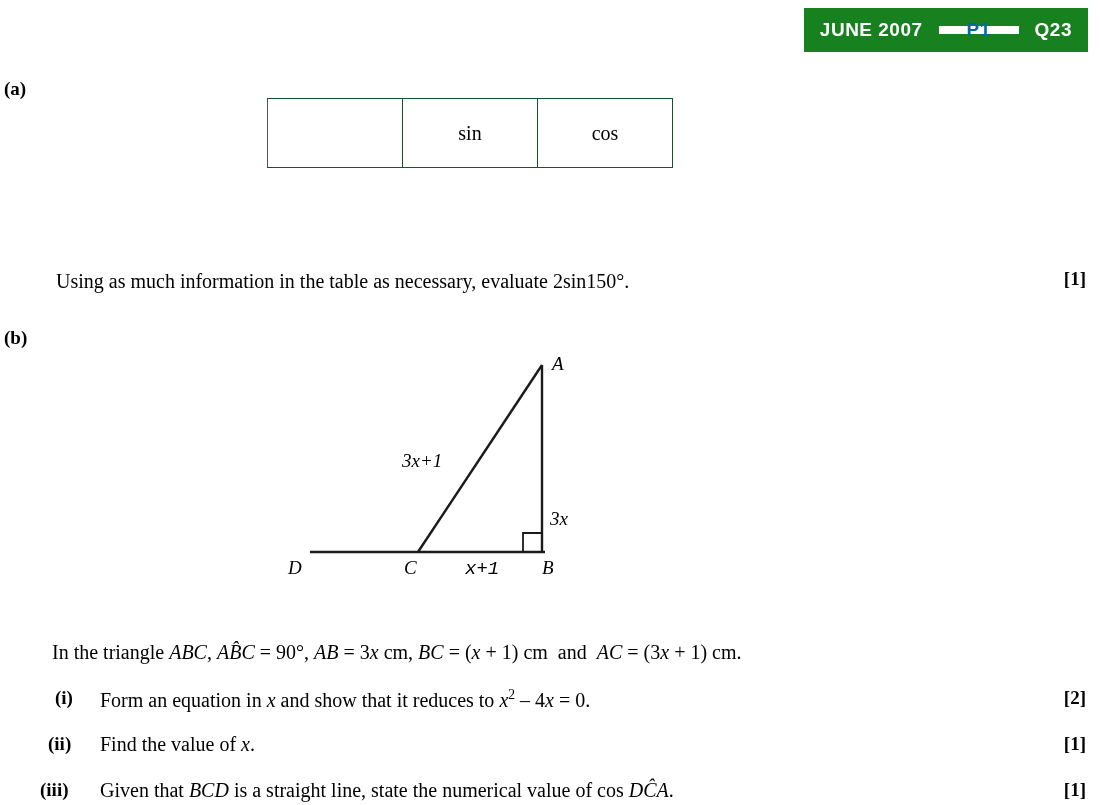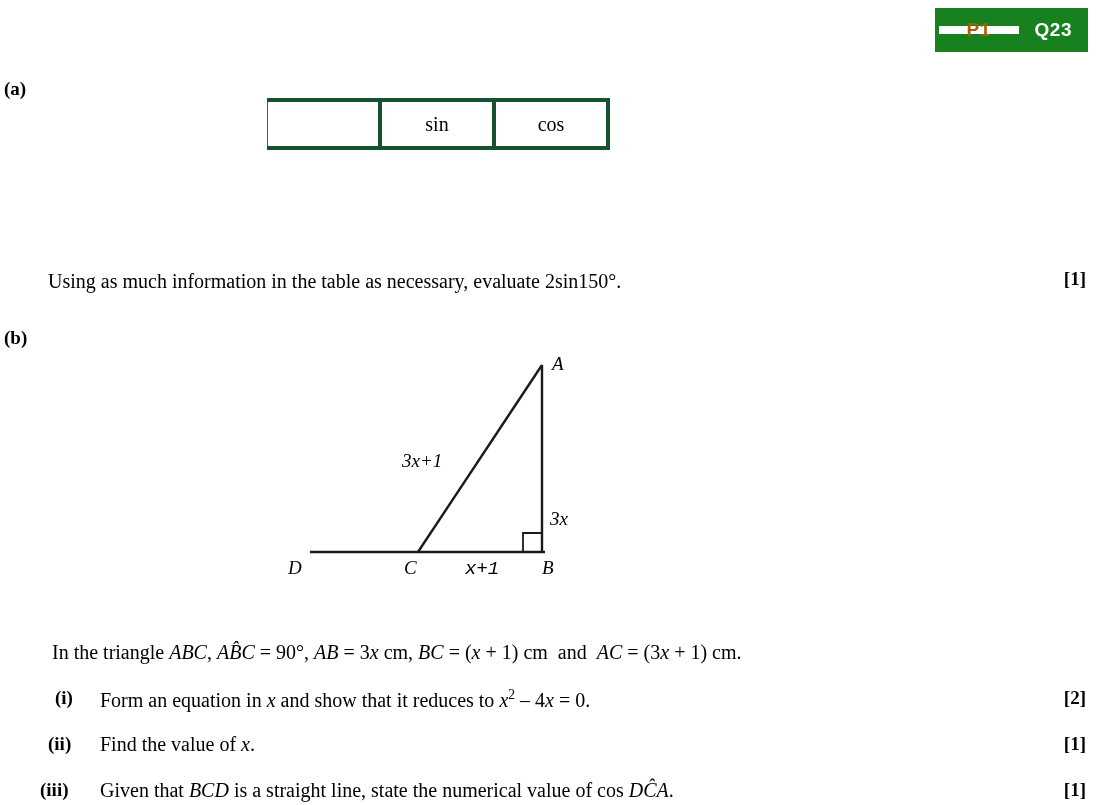--- a/index.html
+++ b/index.html
@@ -34,21 +34,21 @@
     justify-content: center;
     font-family: "Liberation Sans", sans-serif;
     font-weight: bold;
     font-size: 19px;
     letter-spacing: 0.5px;
     padding: 0 14px;
     color: #ffffff;
   }
   .exam-badge .seg.paper {
     background: #ffffff;
-    color: #a16207;
+    color: #0369a1;
     margin: 16px 2px;
     min-width: 52px;
   }
 
   
   .part-label {
     position: absolute;
     font-family: "Liberation Serif", serif;
     font-weight: bold;
     font-size: 19px;
@@ -57,27 +57,27 @@
   #part-b-label { left: 4px; top: 327px; }
 
   
   .trig-table {
     position: absolute;
     left: 267px;
     top: 98px;
     border-collapse: collapse;
   }
   .trig-table td {
-    border: 4px solid #14532d;
+    border: 1px solid #14532d;
     width: 110px;
     height: 44px;
     text-align: center;
     font-size: 20px;
     font-family: "Liberation Serif", serif;
-    padding: 0;
+    padding: 12px;
   }
   .trig-table td.corner {
     border-left: 1px solid #555555;
   }
 
   
   .qtext {
     position: absolute;
     font-size: 20px;
     font-family: "Liberation Serif", serif;
@@ -92,21 +92,21 @@
   }
   .roman {
     position: absolute;
     font-weight: bold;
     font-size: 19px;
     font-family: "Liberation Serif", serif;
   }
   i, .it { font-style: italic; }
   sup { font-size: 0.68em; vertical-align: super; }
 
-  #line-a-question { left: 48px; top: 270px; }
+  #line-a-question { left: 56px; top: 270px; }
   #marks-a { top: 268px; }
 
   #line-b-intro { left: 52px; top: 629px; margin-top: 12px; }
 
   #roman-i   { left: 55px; top: 687px; }
   #line-b-i  { left: 100px; top: 687px; text-align: center; }
   #marks-b-i { top: 687px; }
 
   #roman-ii   { left: 48px; top: 733px; }
   #line-b-ii  { left: 100px; top: 733px; }
@@ -137,20 +137,21 @@
   #lbl-C  { left: 134px; top: 212px; }
   #lbl-D  { left: 18px;  top: 212px; }
   #lbl-AC { left: 132px; top: 105px; }
   #lbl-AB { left: 280px; top: 135px; margin-top: 28px; }
   #lbl-CB { left: 195px; top: 213px; font-family: Liberation Mono, monospace; }
 </style>
 </head>
 <body>
 
 <div class="exam-badge">
+  <div class="seg">JUNE 2007</div>
   <div class="seg paper">P1</div>
   <div class="seg">Q23</div>
 </div>
 
 <div class="part-label" id="part-a-label">(a)</div>
 
 <table class="trig-table">
   <tbody>
       <tr>
     <td class="corner"></td>

